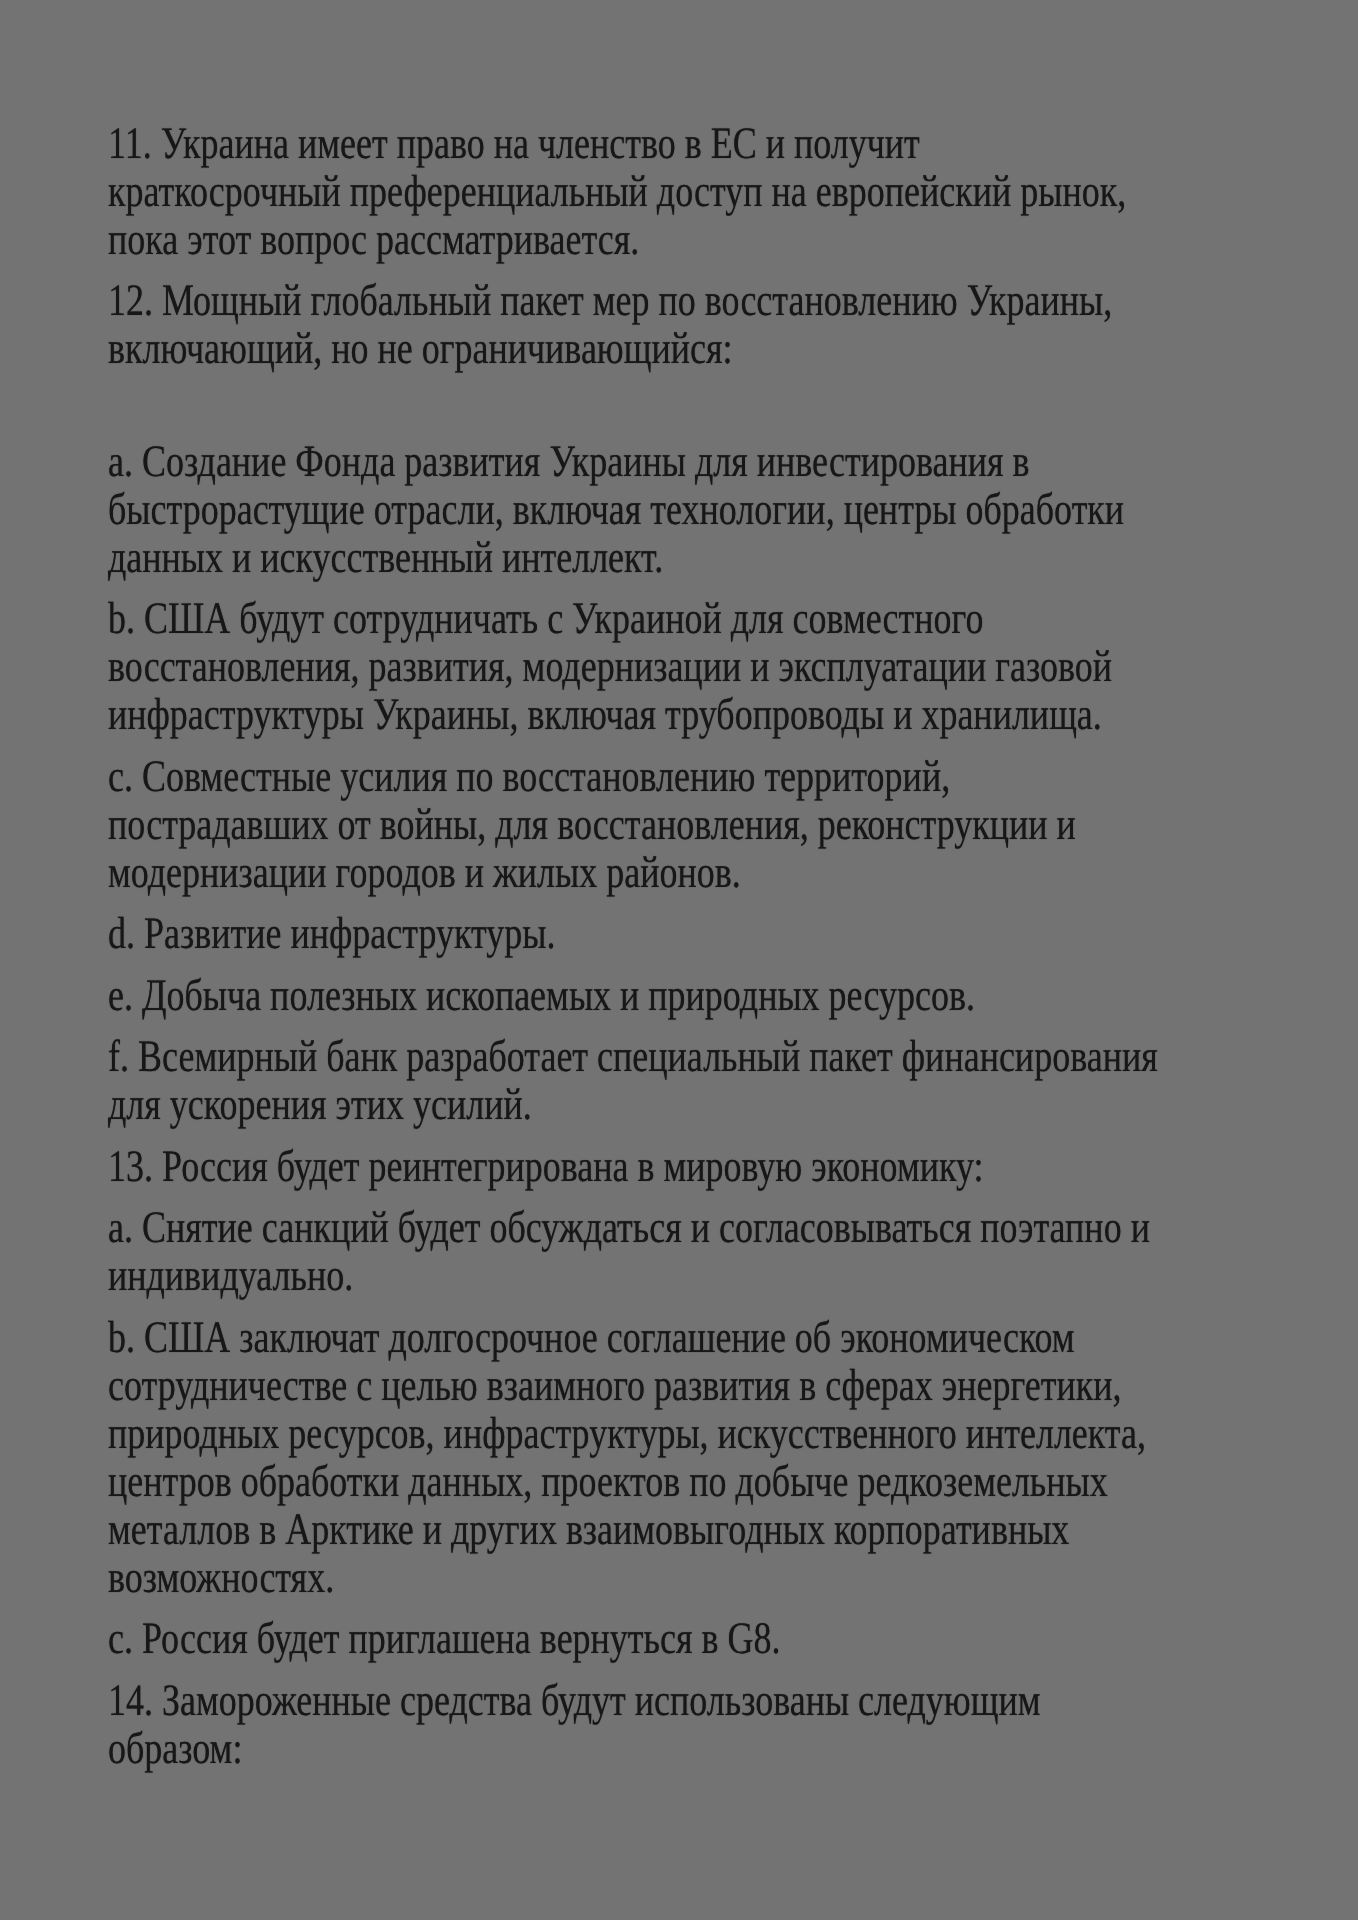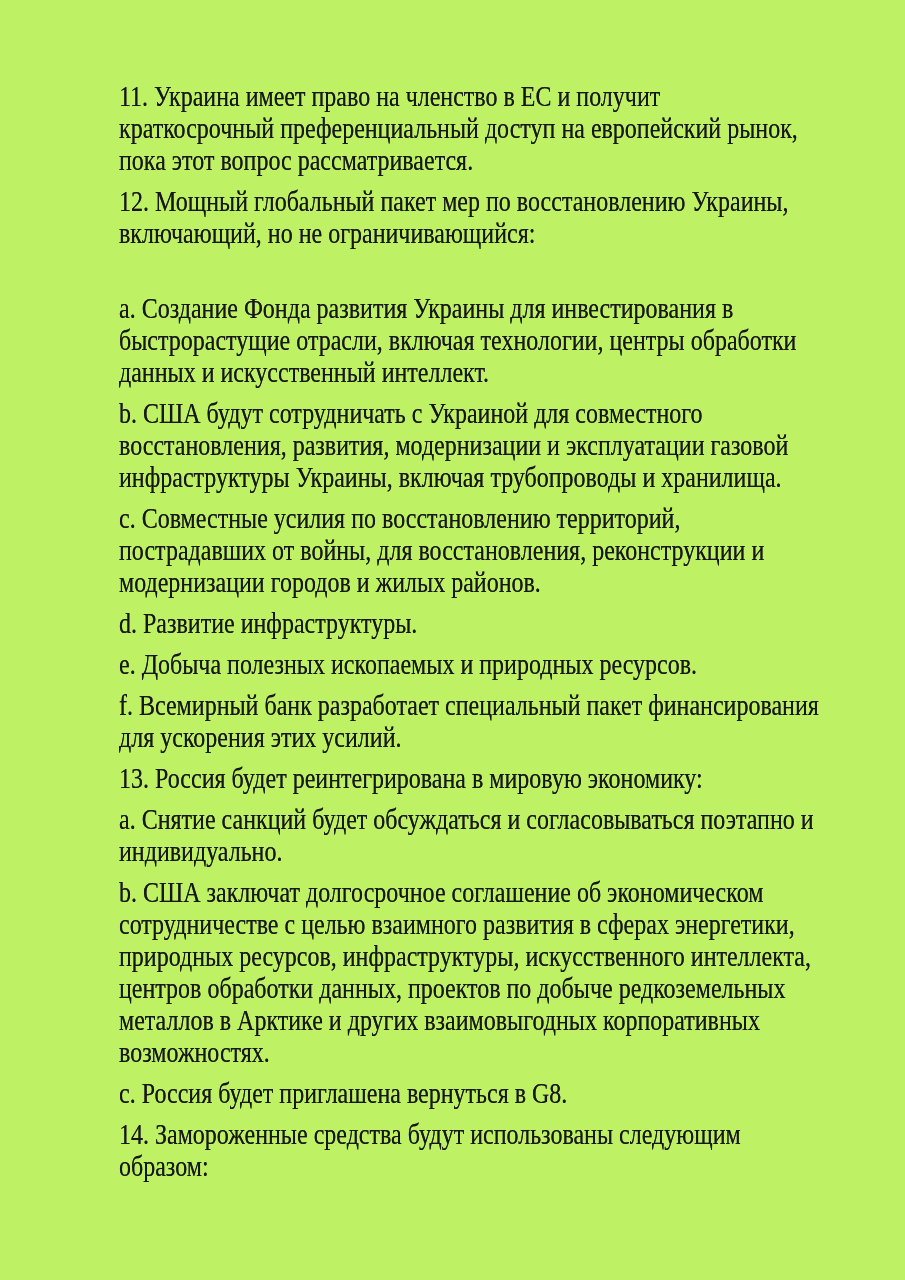--- a/index.html
+++ b/index.html
@@ -4,23 +4,23 @@
 <style>
   html, body {
     margin: 0;
     padding: 0;
     background: #ffffff;
   }
   .page {
     position: relative;
     width: 905px;
     height: 1280px;
-    background: #bef264;
+    background: #737373;
     box-sizing: border-box;
-    padding: 80px 0 0 119px;
+    padding: 80px 0 0 72px;
     overflow: hidden;
   }
   .doc-body {
     transform: scaleX(0.8);
     transform-origin: 0 0;
     width: 960px;
   }
   .paragraph {
     margin: 0 0 9px 0;
   }

